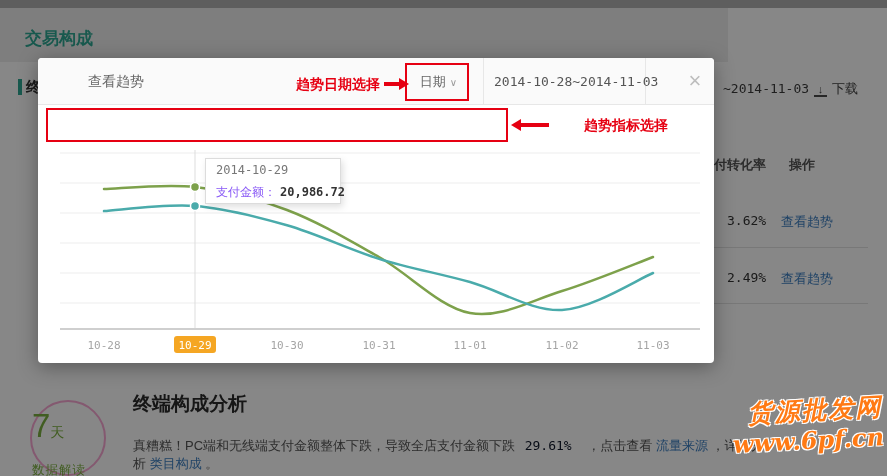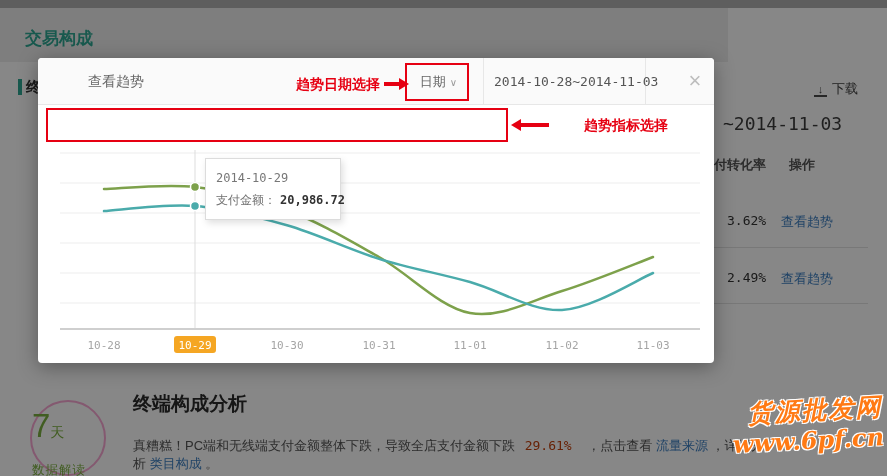--- a/index.html
+++ b/index.html
@@ -10,39 +10,39 @@
   
   .page{position:absolute;inset:0;}
   .top-strip{position:absolute;left:0;top:0;width:887px;height:8px;background:#b2b2b2;}
   .page-header{position:absolute;left:0;top:8px;width:728px;height:54px;background:#efefef;}
   .page-title{position:absolute;left:25px;top:19px;font-size:17px;font-weight:bold;color:#2fa893;}
   .page-body{position:absolute;left:0;top:62px;width:887px;height:414px;background:#ffffff;}
 
   .section-bar{position:absolute;left:18px;top:79px;width:4px;height:16px;background:#2fa893;}
   .section-char{position:absolute;left:26px;top:78px;font-size:15px;font-weight:bold;color:#333;}
 
-  .bg-daterange{position:absolute;left:723px;top:81px;font-size:18px;color:#3c3c3c;font-family:"DejaVu Sans Mono",monospace;margin-top:32px;}
+  .bg-daterange{position:absolute;left:723px;top:81px;font-size:13px;color:#3c3c3c;font-family:"DejaVu Sans Mono",monospace;}
   .bg-download{position:absolute;left:814px;top:80px;font-size:13px;color:#3c3c3c;}
   .download-icon{display:inline-block;width:13px;line-height:11px;font-size:11px;text-align:center;
                  border-bottom:2px solid #4a4a4a;margin-right:5px;color:#4a4a4a;}
   .download-icon::before{content:"↓";}
 
   .bg-th{position:absolute;top:156px;font-size:13px;color:#555;font-weight:bold;}
   .bg-td{position:absolute;font-size:13px;color:#333;font-family:"DejaVu Sans Mono",monospace;}
   .bg-link{position:absolute;font-size:13px;color:#3d7fc1;cursor:pointer;}
   .bg-sep{position:absolute;left:640px;width:228px;height:1px;background:#e3e3e3;}
 
   .insight-circle{position:absolute;left:30px;top:400px;width:76px;height:76px;border:2px solid #f9a8d4;
                   border-radius:50%;text-align:left;color:#7cb040;}
   .insight-num{font-size:33px;line-height:34px;margin-top:7px;font-weight:normal;}
   .insight-num .unit{font-size:14px;}
   .insight-caption{font-size:12.5px;margin-top:13px;letter-spacing:1px;}
   .insight-heading{position:absolute;left:133px;top:391px;font-size:19px;font-weight:bold;color:#2b2b2b;}
   .insight-text{position:absolute;left:133px;top:437px;font-size:13px;color:#555;width:640px;}
-  .insight-text .pct{color:#c2410c;margin:0 12px 0 6px;font-family:"DejaVu Sans Mono",monospace;}
+  .insight-text .pct{color:#0f172a;margin:0 12px 0 6px;font-family:"DejaVu Sans Mono",monospace;}
   .insight-text .ilink{color:#3d7fc1;cursor:pointer;}
 
   
   .overlay{position:absolute;inset:0;background:rgba(0,0,0,0.47);z-index:5;}
 
   
   .modal{position:absolute;left:38px;top:58px;width:676px;height:305px;background:#fff;border-radius:4px;
          box-shadow:0 4px 20px rgba(0,0,0,0.35);z-index:10;}
   .modal-header{position:absolute;left:0;top:0;width:676px;height:47px;background:#fafafa;
                 border-bottom:1px solid #e7e7e7;border-radius:4px 4px 0 0;}
@@ -60,24 +60,24 @@
   .ind-row{position:absolute;left:0;top:47px;width:676px;height:44px;}
   .ind-item{position:absolute;top:14px;display:flex;align-items:center;cursor:pointer;}
   .cbox{width:13px;height:13px;border:1px solid #c2c2c2;background:#fff;margin-right:7px;position:relative;flex:none;}
   .ind-item.checked .cbox::after{content:"✓";position:absolute;left:0px;top:-4px;color:#2f97d6;
                                  font-size:15px;font-weight:bold;}
   .ind-label{font-size:12px;color:#555;white-space:nowrap;}
 
   .chart-wrap{position:absolute;left:0;top:85px;width:675px;height:215px;}
 
   .tooltip{position:absolute;left:167px;top:100px;width:136px;background:#fff;border:1px solid #dcdcdc;
-           box-shadow:2px 3px 7px rgba(0,0,0,0.13);padding:8px 10px;z-index:12;}
+           box-shadow:2px 3px 7px rgba(0,0,0,0.13);padding:0 10px;z-index:12;}
   .tt-row{font-size:12px;line-height:22px;white-space:nowrap;font-family:"DejaVu Sans Mono","DejaVu Sans",monospace;}
   .tt-date{color:#777;}
-  .tt-lab-amount{color:#737373;}
+  .tt-lab-amount{color:#8b5cf6;}
   .tt-lab-ratio{color:#3ba3a0;}
   .tt-val{color:#333;font-weight:bold;margin-left:4px;}
 
   
   .ann{position:absolute;z-index:20;}
   .ann-text{font-size:14px;font-weight:bold;color:#e60012;white-space:nowrap;}
   .ann-box{border:2px solid #e60012;}
   .arr-shaft{position:absolute;background:#e60012;}
   .arr-head-right{position:absolute;width:0;height:0;border-top:6px solid transparent;
                   border-bottom:6px solid transparent;border-left:10px solid #e60012;}

